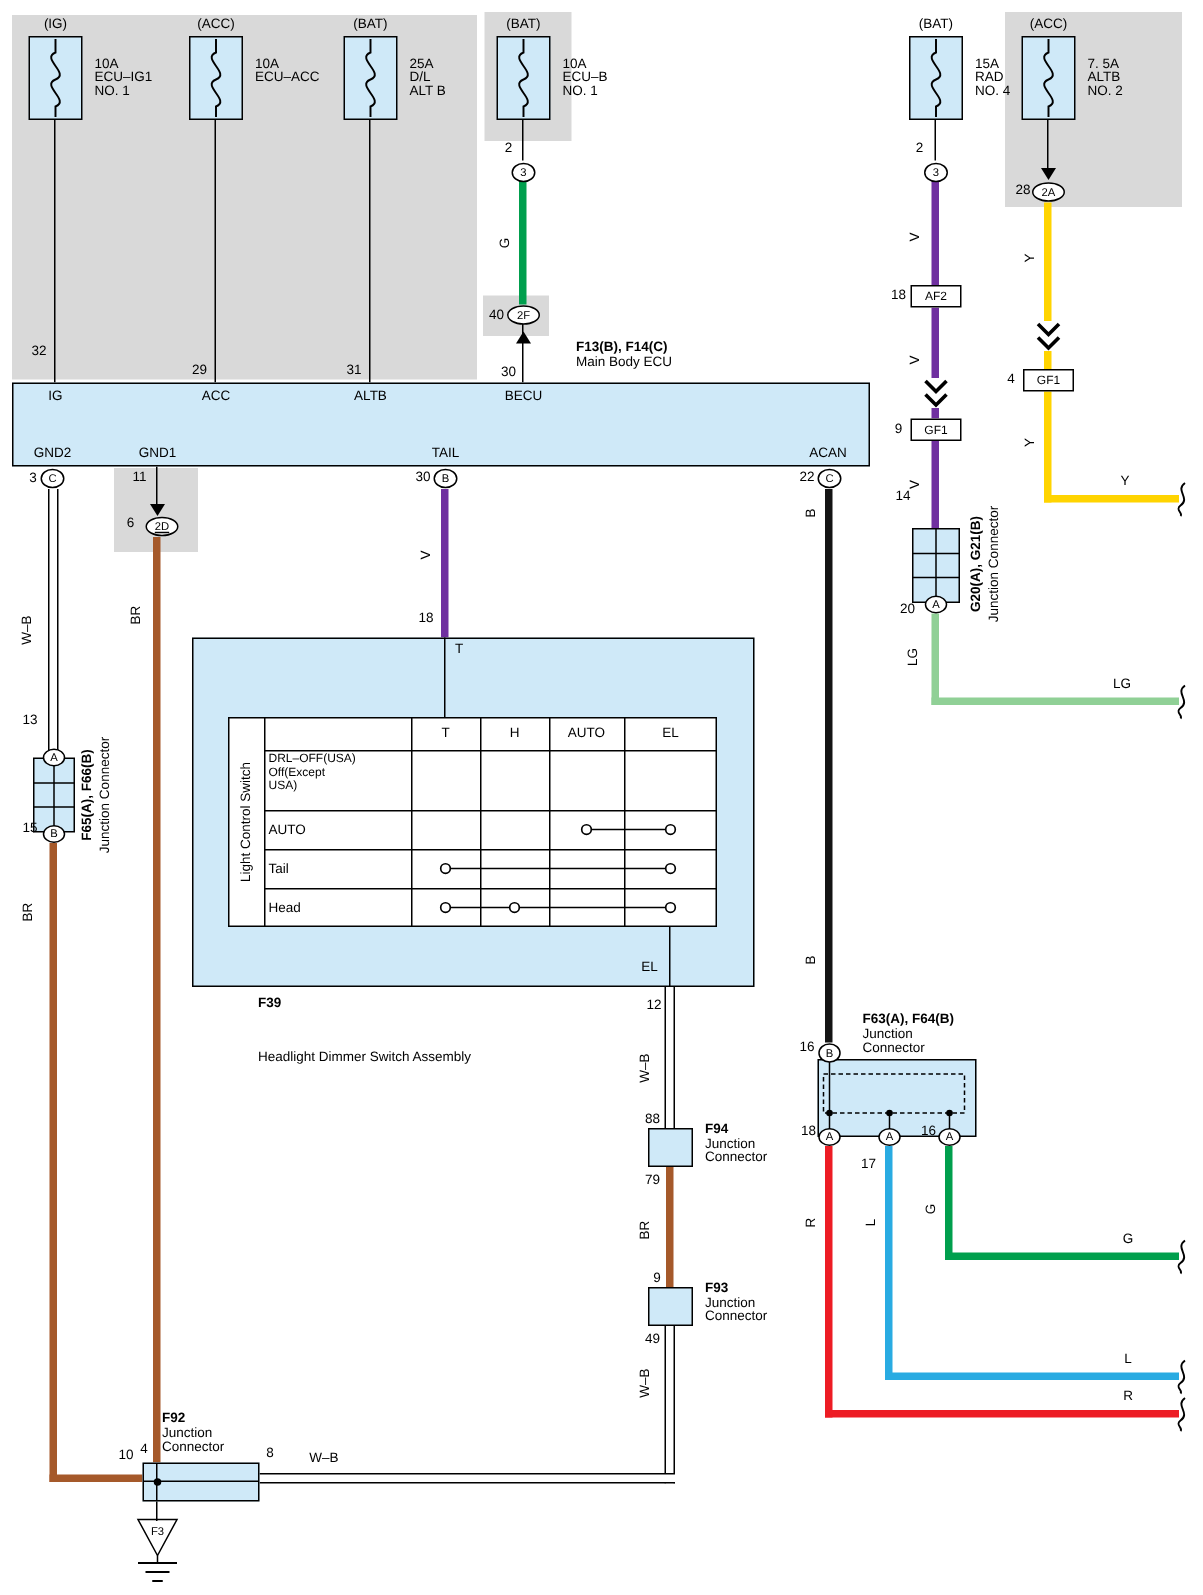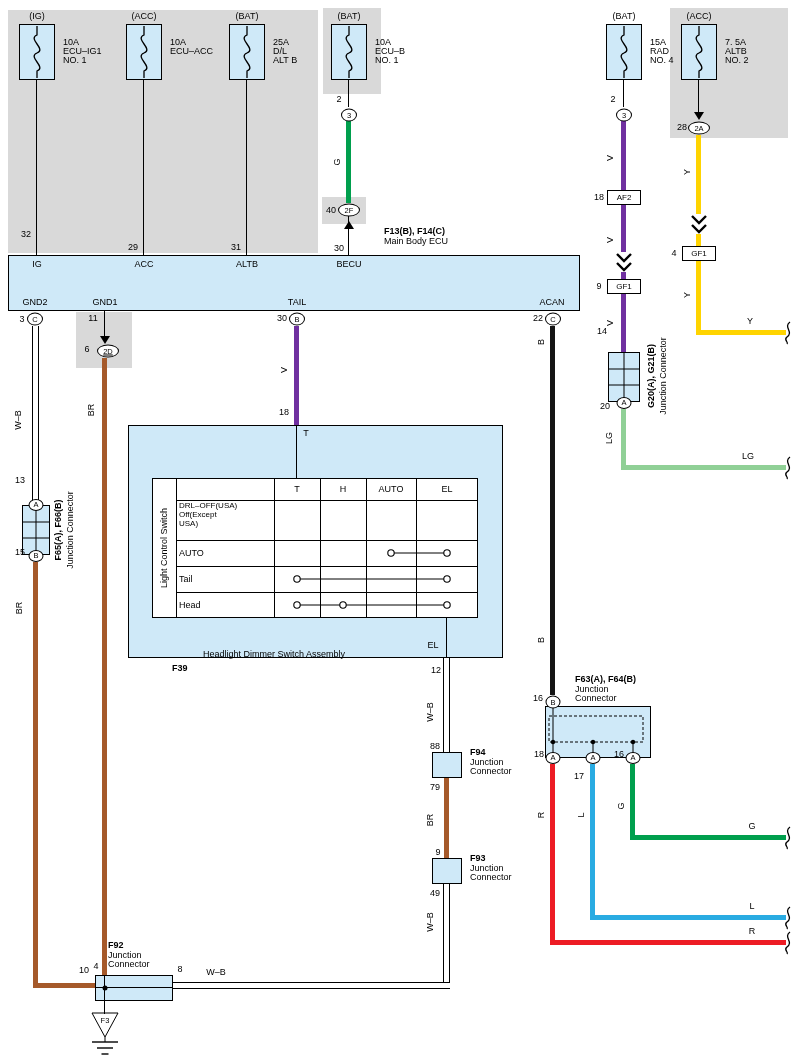--- a/index.html
+++ b/index.html
@@ -324,21 +324,21 @@
   <div class="vtext s8" style="left:164px;top:548px;">Light Control Switch</div>
   <div class="lbl s8" style="left:179px;top:502px;">DRL–OFF(USA)</div>
   <div class="lbl s8" style="left:179px;top:511px;">Off(Except</div>
   <div class="lbl s8" style="left:179px;top:520px;text-align:right;">USA)</div>
   <div class="lbl" style="left:179px;top:549px;">AUTO</div>
   <div class="lbl" style="left:179px;top:575px;">Tail</div>
   <div class="lbl" style="left:179px;top:601px;">Head</div>
   <div class="ctext" style="left:433px;top:645px;">EL</div>
   <div class="ctext" style="left:436px;top:670px;">12</div>
   <div class="lbl b" style="left:172px;top:664px;">F39</div>
-  <div class="lbl" style="left:172px;top:650px;margin-left:31px;">Headlight Dimmer Switch Assembly</div>
+  <div class="lbl" style="left:172px;top:700px;">Headlight Dimmer Switch Assembly</div>
 
   <div class="vtext" style="left:430px;top:712px;">W–B</div>
   <div class="ctext" style="left:435px;top:746px;">88</div>
   <div class="lbl b" style="left:470px;top:748px;">F94</div>
   <div class="lbl" style="left:470px;top:758px;">Junction</div>
   <div class="lbl" style="left:470px;top:767px;">Connector</div>
   <div class="ctext" style="left:435px;top:787px;">79</div>
   <div class="vtext" style="left:430px;top:820px;">BR</div>
   <div class="ctext" style="left:438px;top:852px;">9</div>
   <div class="lbl b" style="left:470px;top:854px;">F93</div>

